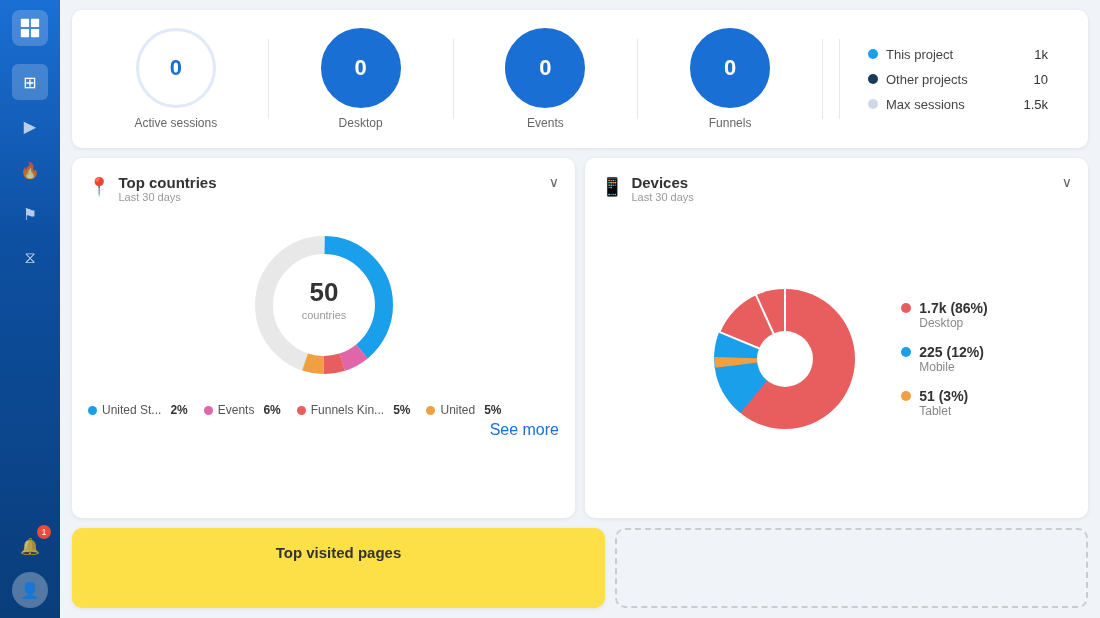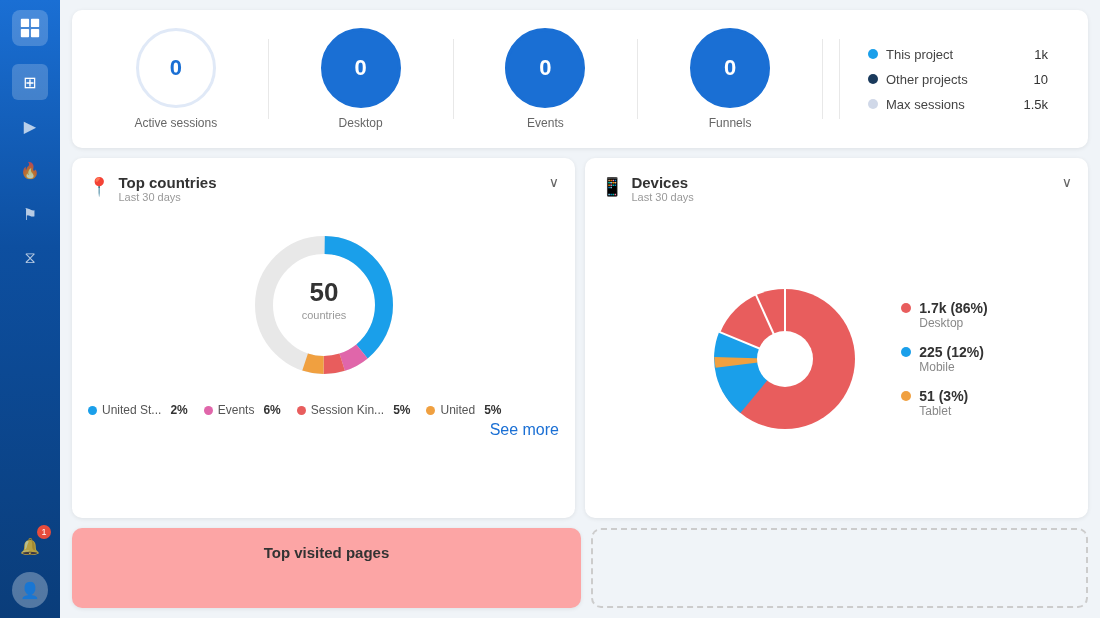--- a/index.html
+++ b/index.html
@@ -216,23 +216,23 @@
     }
     .device-pie { width: 200px; height: 200px; flex-shrink: 0; }
     .device-legend { display: flex; flex-direction: column; gap: 14px; }
     .device-item { display: flex; align-items: flex-start; gap: 8px; }
     .device-dot { width: 10px; height: 10px; border-radius: 50%; flex-shrink: 0; margin-top: 3px; }
     .device-info .device-count { font-size: 14px; font-weight: 600; color: #333; }
     .device-info .device-name { font-size: 12px; color: #888; }
 
     
     .pages-card {
-      background: #fca5a5;
+      background: #fde047;
       border-radius: 10px;
-      padding: 16px 8px;
+      padding: 16px 32px;
       box-shadow: 0 1px 4px rgba(0,0,0,0.08);
       text-align: center;
     }
     .pages-title { font-size: 15px; font-weight: 600; color: #333; }
 
     
     .placeholder-card {
       border: 2px dashed #ccc;
       border-radius: 10px;
       flex: 1;
@@ -365,21 +365,21 @@
           <span class="country-name">United St...</span>
           <span class="country-pct">2%</span>
         </div>
         <div class="country-item">
           <div class="country-dot" style="background:#e066aa;"></div>
           <span class="country-name">Events</span>
           <span class="country-pct">6%</span>
         </div>
         <div class="country-item">
           <div class="country-dot" style="background:#e85d5d;"></div>
-          <span class="country-name">Session Kin...</span>
+          <span class="country-name">Funnels Kin...</span>
           <span class="country-pct">5%</span>
         </div>
         <div class="country-item">
           <div class="country-dot" style="background:#f0a040;"></div>
           <span class="country-name">United</span>
           <span class="country-pct">5%</span>
         </div>
         <a class="see-more" href="#">See more</a>
       </div>
     </div>

